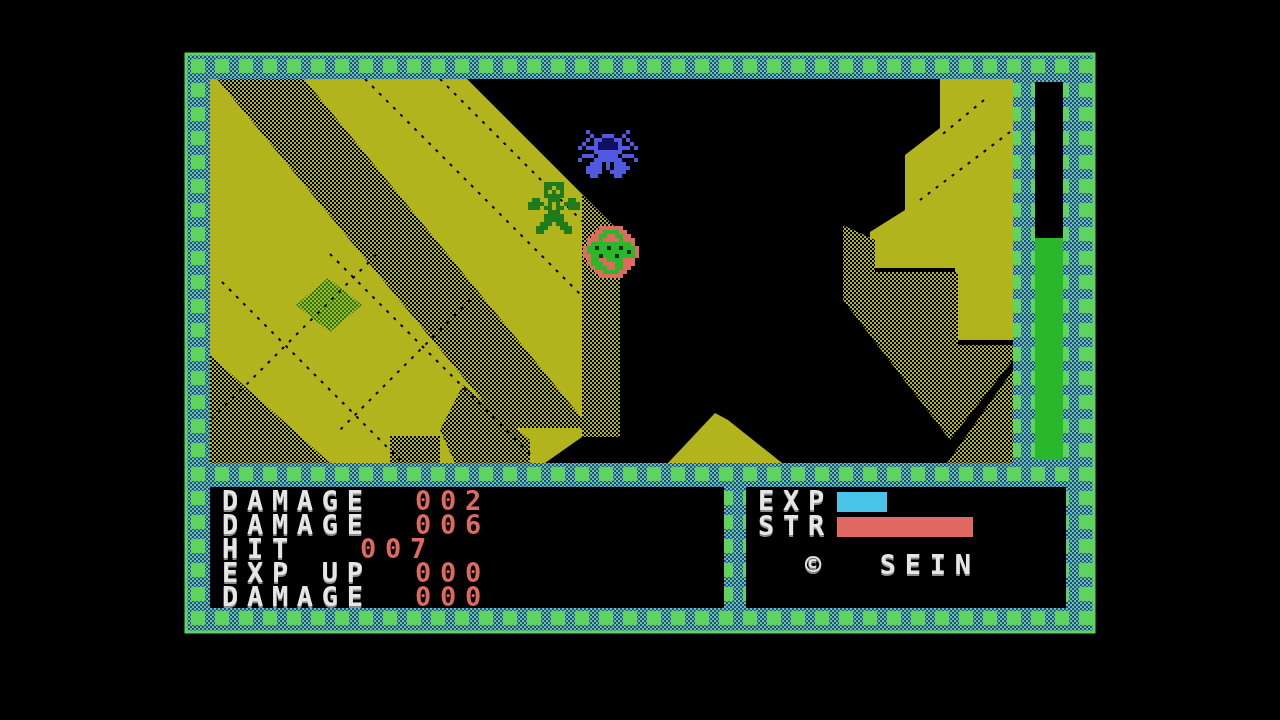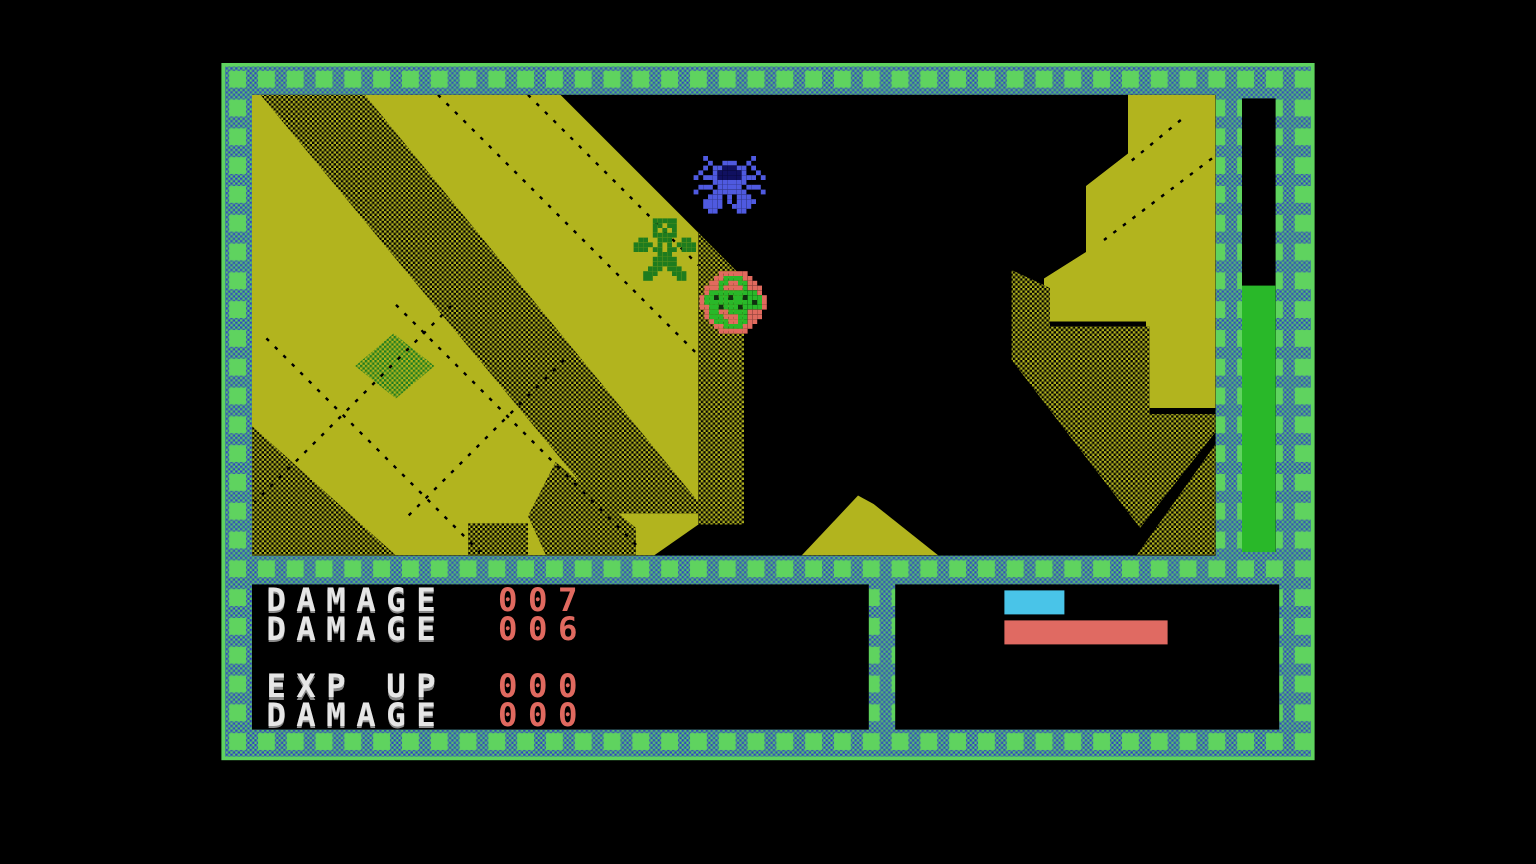--- a/index.html
+++ b/index.html
@@ -410,30 +410,39 @@
 
     <rect x="837" y="492" height="20" fill="#49c4e8" width="50"></rect>
     <rect x="837" y="517" height="20" fill="#e06a62" width="136"></rect>
   </svg>
 
   <div class="overlay" style="left:210px;top:79px;width:803px;height:384px;"></div>
 
   <div class="overlay" id="msg-panel">
     <div class="msg-line" style="top:2px">
       <span class="game-text lbl">DAMAGE</span>
-      <span class="game-text val">007</span>
+      <span class="game-text val">002</span>
     </div>
     <div class="msg-line" style="top:26px">
       <span class="game-text lbl">DAMAGE</span>
       <span class="game-text val">006</span>
+    </div>
+    <div class="msg-line" style="top:50px">
+      <span class="game-text lbl">HIT</span>
+      <span class="game-text val hit">007</span>
     </div>
     <div class="msg-line" style="top:74px">
       <span class="game-text lbl">EXP UP</span>
       <span class="game-text val">000</span>
     </div>
     <div class="msg-line" style="top:98px">
       <span class="game-text lbl">DAMAGE</span>
       <span class="game-text val">000</span>
     </div>
   </div>
 
+  <div class="overlay" id="stat-panel">
+    <span class="game-text lbl stat-lbl" style="top:2px">EXP</span>
+    <span class="game-text lbl stat-lbl" style="top:27px">STR</span>
+    <span class="game-text copy">©  SEIN</span>
+  </div>
 
 </div>
 
 </body></html>

